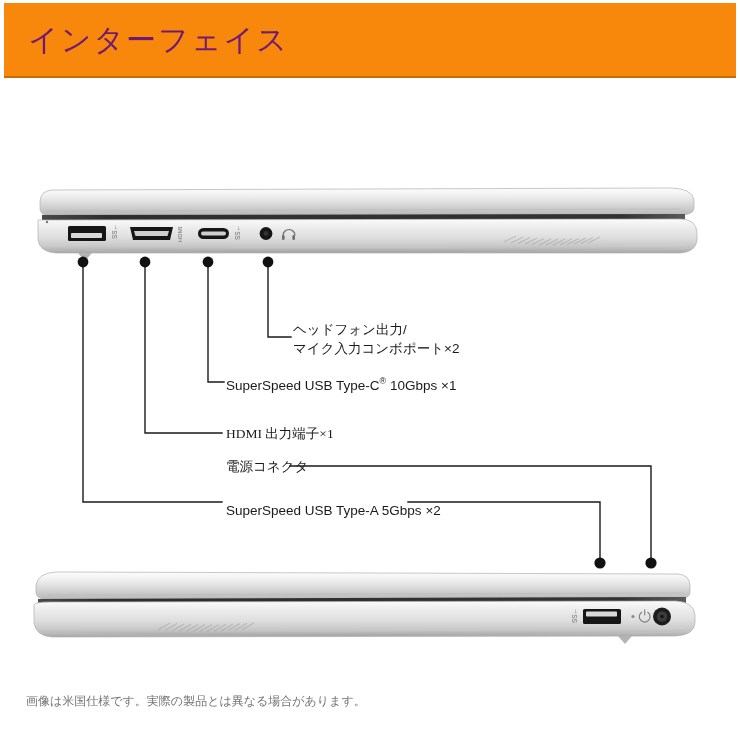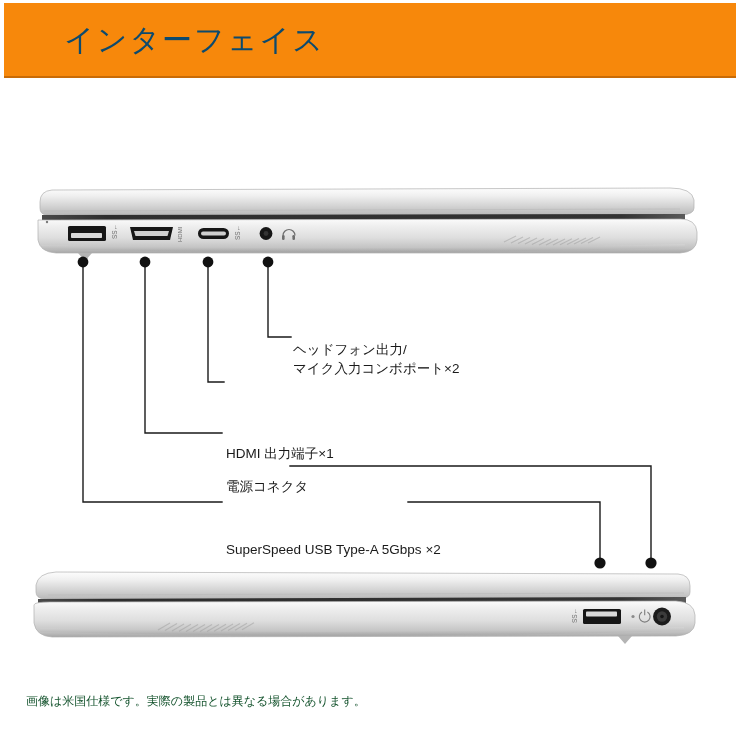--- a/index.html
+++ b/index.html
@@ -27,24 +27,23 @@
     background: #f7880b;
     border-bottom: 2px solid #c96b06;
     box-sizing: border-box;
   }
   #header-title {
     position: absolute;
     left: 24px;
     top: 17px;
     font-size: 30px;
     letter-spacing: 2px;
-    color: #0c4a6e;
+    color: #701a75;
     font-family: "Liberation Sans", "DejaVu Sans", sans-serif;
     white-space: nowrap;
-    margin-left: 36px;
   }
 
   
   .laptop {
     position: absolute;
   }
 
   
   #callout-layer {
     position: absolute;
@@ -56,37 +55,36 @@
   }
 
   
   .callout-label {
     position: absolute;
     font-size: 13.5px;
     line-height: 19px;
     color: #1a1a1a;
     white-space: nowrap;
     font-family: "Liberation Sans", "DejaVu Sans", sans-serif;
-    margin-top: 20px;
   }
   .callout-label .sub {
     display: block;
   }
   .callout-label sup {
     font-size: 9px;
     vertical-align: super;
   }
 
   
   #footer-note {
     position: absolute;
     left: 26px;
     top: 693px;
     font-size: 12px;
-    color: #14532d;
+    color: #737373;
     white-space: nowrap;
     font-family: "Liberation Sans", "DejaVu Sans", sans-serif;
   }
 </style>
 </head>
 <body>
 
 <div id="page">
 
   <div id="header-banner">
@@ -227,29 +225,30 @@
       <circle cx="651" cy="563" r="5.6"></circle>
     </g>
   </svg>
 
   <div class="callout-label" style="left:293px; top:320px;">
     <span class="sub">ヘッドフォン出力/</span>
     <span class="sub">マイク入力コンボポート×2</span>
   </div>
 
   <div class="callout-label" style="left:226px; top:372px;">
-  </div>
-
-  <div class="callout-label" style="left:226px; top:424px;">
+    <span class="sub"><span>SuperSpeed USB Type-C</span><sup>®</sup><span> 10Gbps ×1</span></span>
+  </div>
+
+  <div class="callout-label" style="left:226px; top:424px;font-family:Liberation Serif, serif;">
     <span class="sub">HDMI 出力端子×1</span>
   </div>
 
   <div class="callout-label" style="left:226px; top:457px;">
     <span class="sub">電源コネクタ</span>
   </div>
 
-  <div class="callout-label" style="left:226px; top:520px;">
+  <div class="callout-label" style="left:226px; top:501px;">
     <span class="sub">SuperSpeed USB Type-A 5Gbps ×2</span>
   </div>
 
   <div id="footer-note">画像は米国仕様です。実際の製品とは異なる場合があります。</div>
 
 </div>
 
 </body></html>

